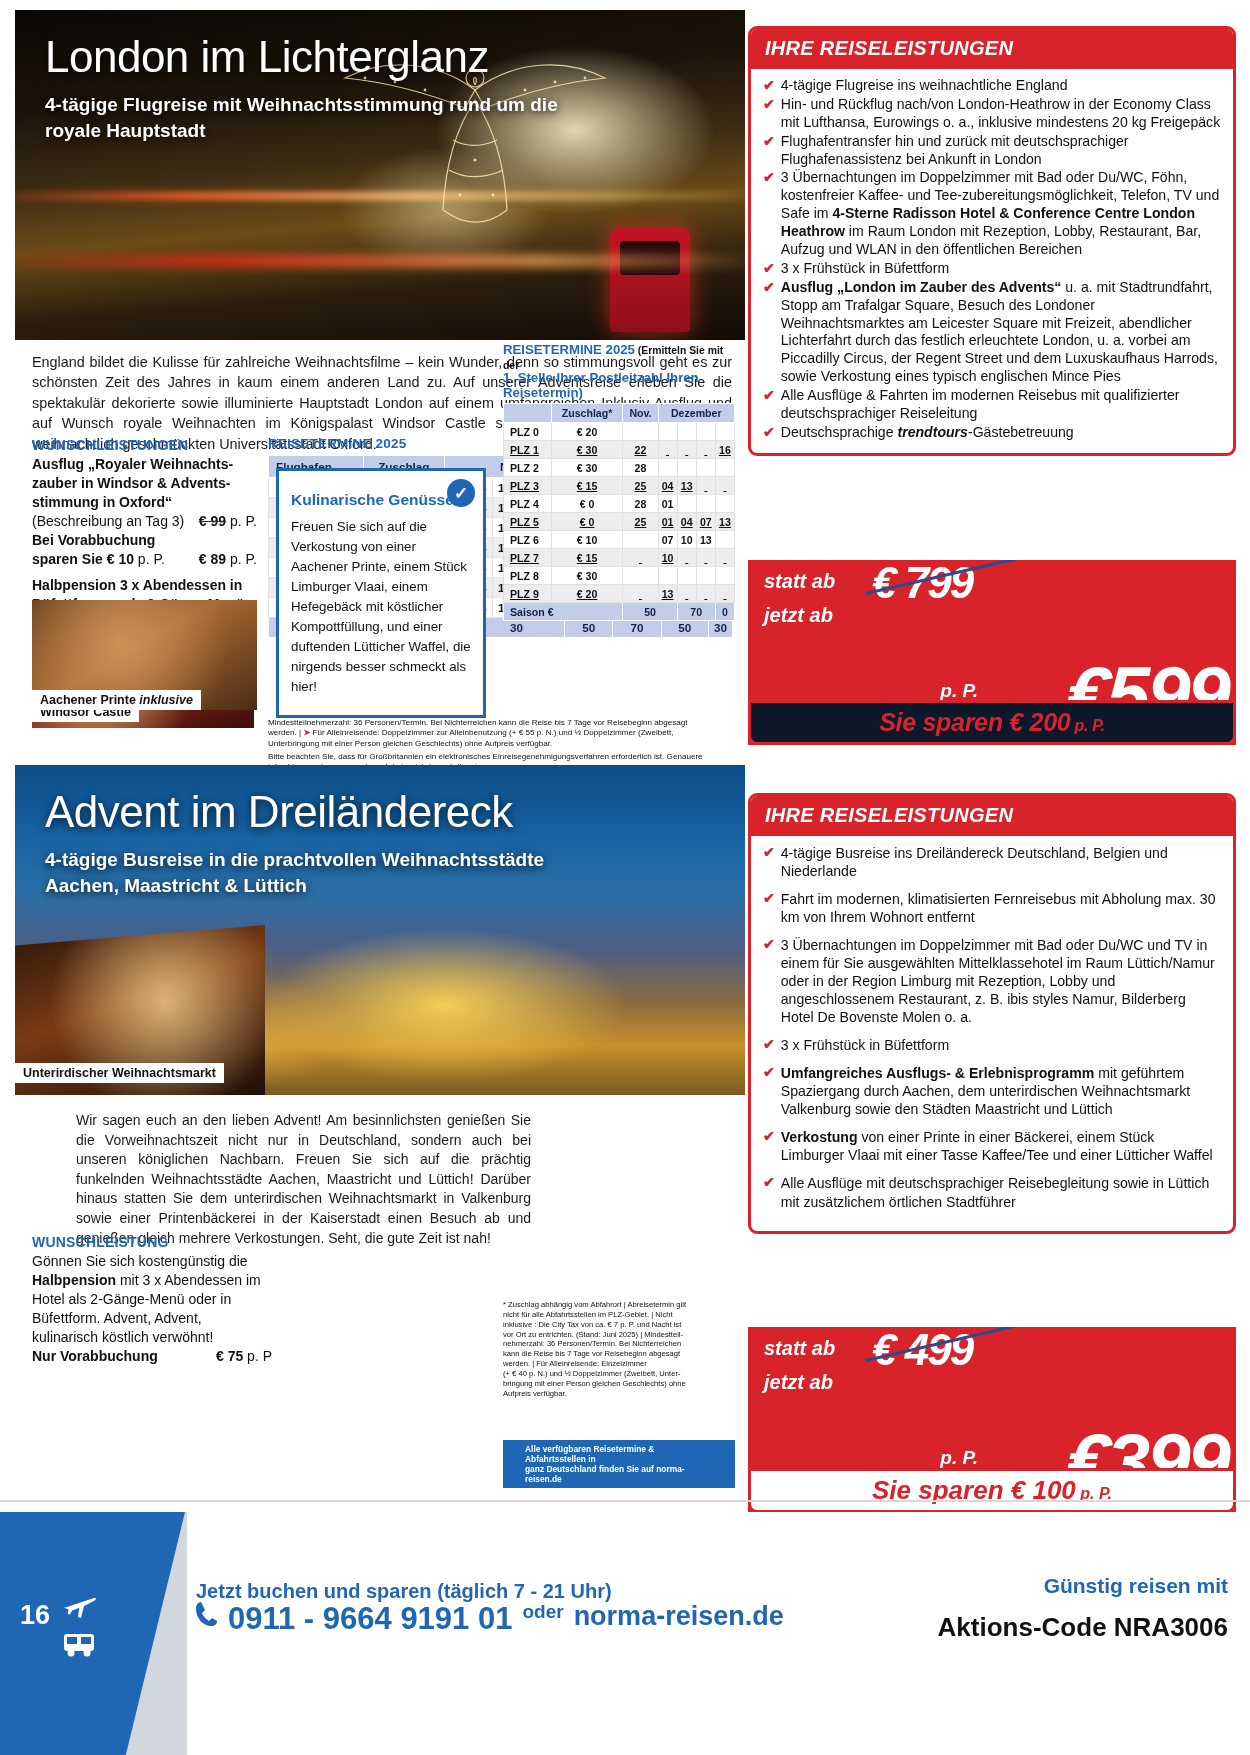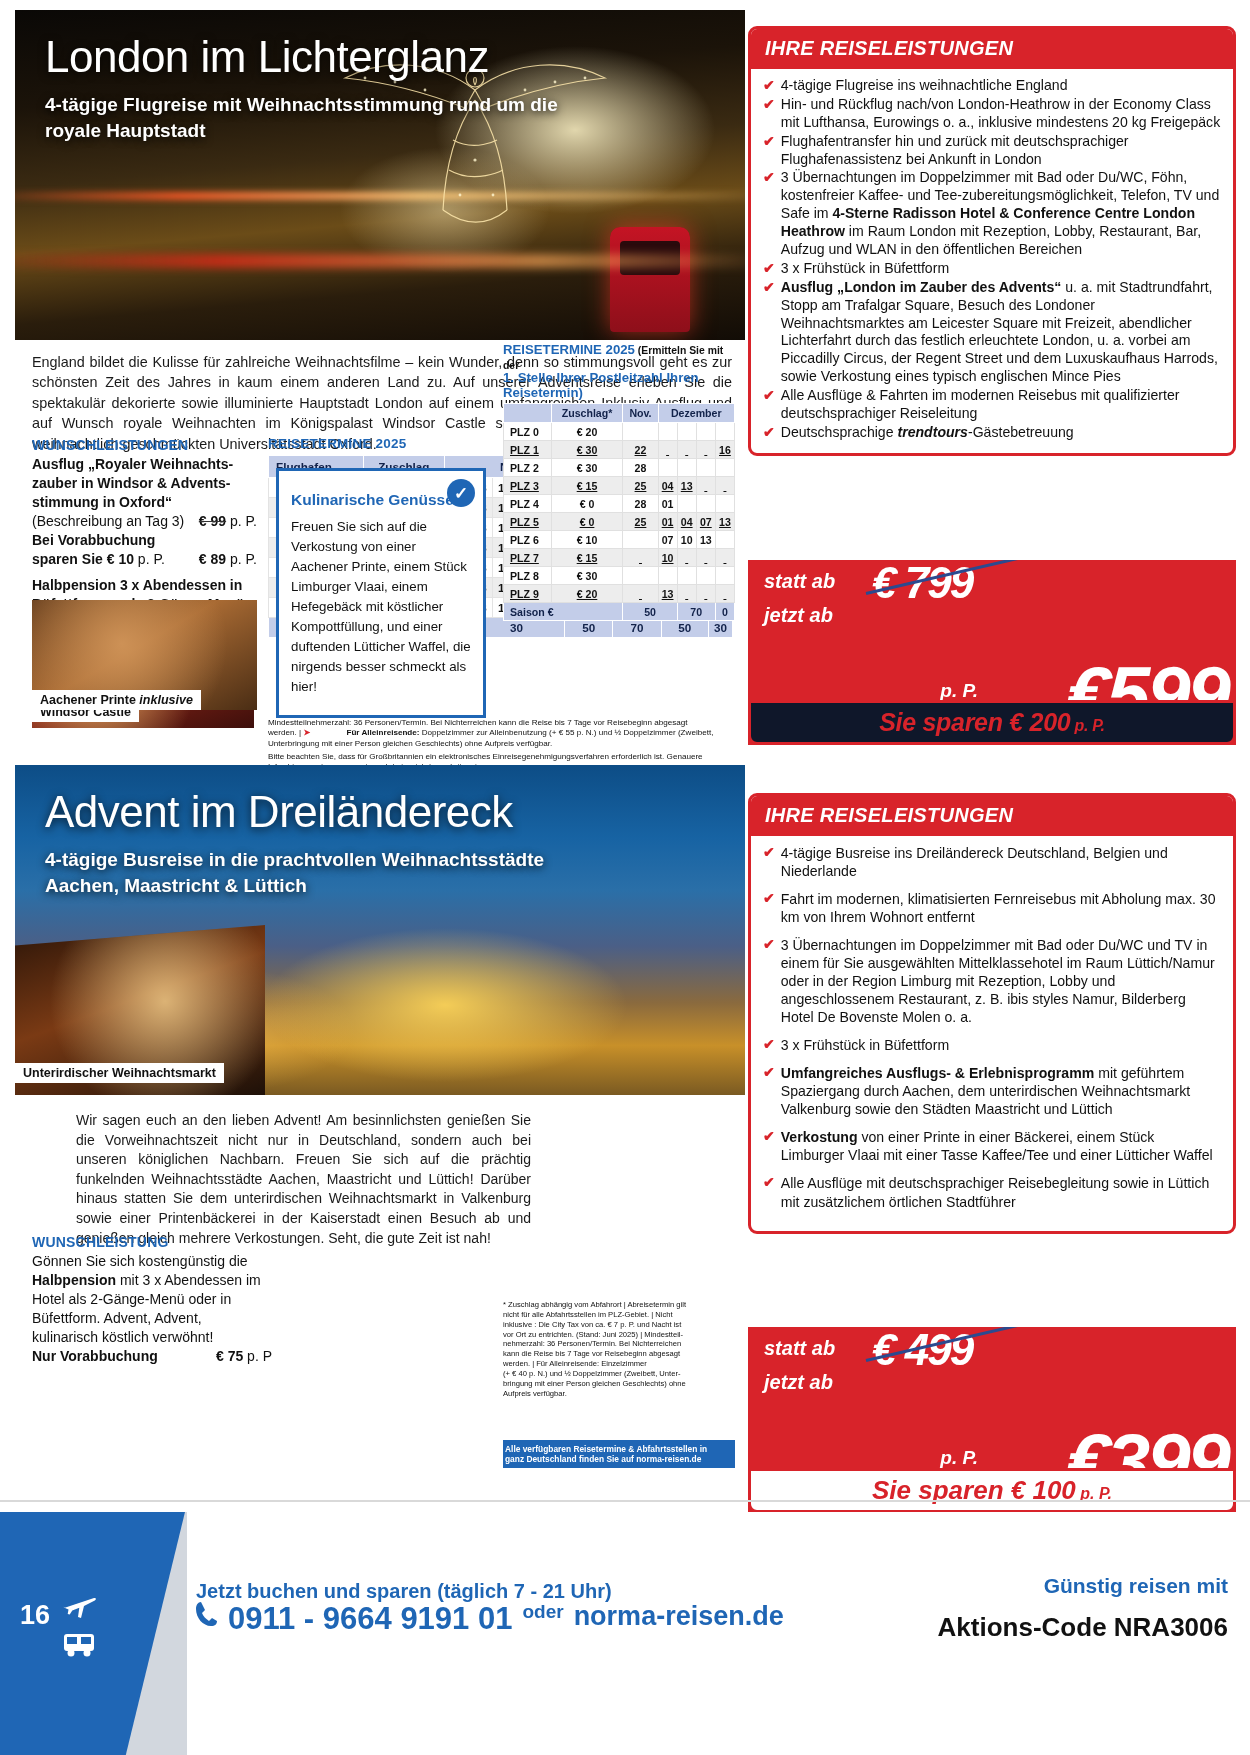--- a/index.html
+++ b/index.html
@@ -98,21 +98,21 @@
   }
   table.rt tr.alt td{ background:#ededed; }
   table.rt td.city{ text-align:left; padding-left:7px; }
   table.rt tr.saison td{ background:#c3cde9; color:#12224a; border:1px solid #fff; }
   table.rt tr.saison td.lab{ text-align:left; padding-left:7px; }
 
   .fine1{
     position:absolute; left:268px; top:718px; width:465px;
     font-size:8.1px; line-height:1.28; color:#111;
   }
-  .fine1 b{ font-weight:bold;margin-left:34px; }
+  .fine1 b{ font-weight:normal; }
   .arrow{ color:#d8232a; font-weight:bold; }
   .blue-bar{
     position:absolute; left:268px; top:770px; width:465px;
     background:#1f66b5; color:#fff; font-size:8.6px; font-weight:bold;
     padding:4px 6px;
   }
 
   
   .redbox1{
     position:absolute; left:748px; top:26px; width:488px;
@@ -234,21 +234,21 @@
   table.pt tr.saison td{ background:#c3cde9; color:#12224a; border:1px solid #fff;}
   table.pt tr.saison td.lab{ text-align:left; padding-left:6px;}
   .dt-blue{ color:#1f66b5; }
 
   .fine2{
     position:absolute; left:503px; top:1300px; width:232px;
     font-size:7.6px; line-height:1.3; color:#111;
   }
   .blue-bar2{
     position:absolute; left:503px; top:1440px; width:232px;
-    background:#1f66b5; color:#fff; font-size:8.4px; font-weight:bold; padding:4px 2px;
+    background:#1f66b5; color:#fff; font-size:8.4px; font-weight:bold; padding:4px 22px;
   }
 
   .redbox2{
     position:absolute; left:748px; top:793px; width:488px;
     border:3px solid #d8232a; border-radius:9px; overflow:hidden; background:#fff;
   }
   .svc2 li{ margin-bottom:10px; font-size:14.1px; line-height:1.28; }
 
   .pricebox2{
     position:absolute; left:748px; top:1327px; width:488px; height:185px;

